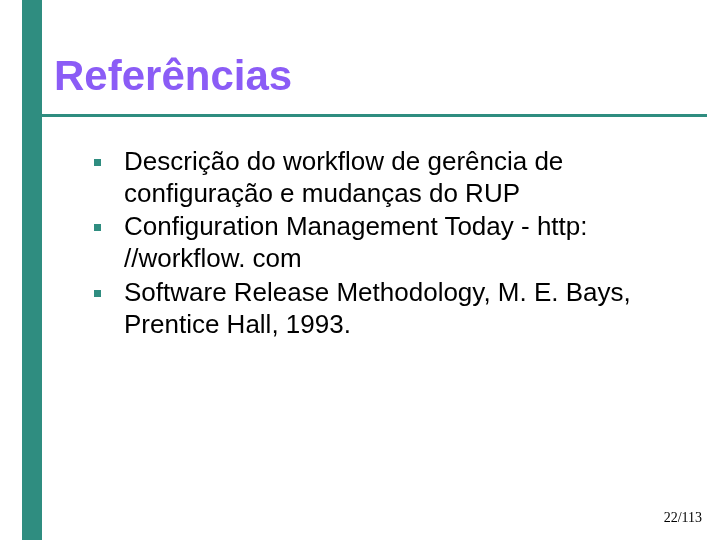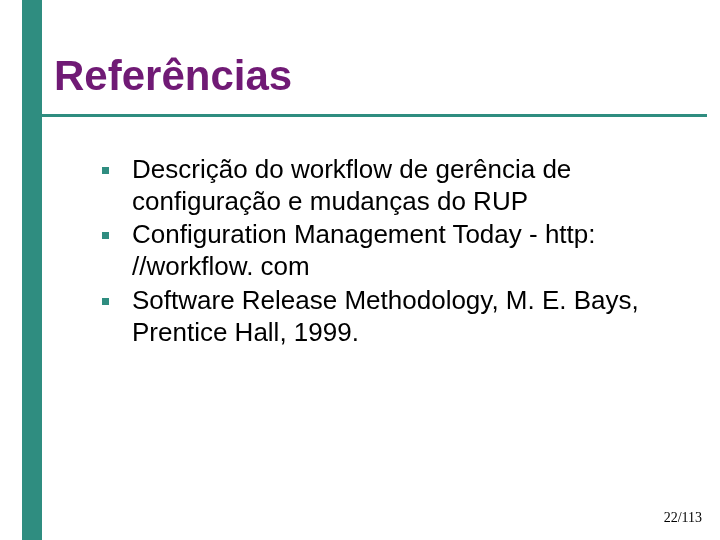--- a/index.html
+++ b/index.html
@@ -32,32 +32,32 @@
     width: 665px;
     height: 3px;
     background: #2f8d80;
   }
   .title {
     position: absolute;
     top: 52px;
     left: 54px;
     font-size: 42px;
     font-weight: bold;
-    color: #701a75;
+    color: #8b5cf6;
     letter-spacing: 0px;
   }
   .content {
     position: absolute;
     top: 146px;
     left: 78px;
     width: 600px;
   }
   ul.bullets {
     list-style: none;
-    margin: 8px;
+    margin: 0;
     padding: 0;
   }
   ul.bullets li {
     position: relative;
     padding-left: 46px;
     font-size: 26px;
     line-height: 1.22;
     color: #000000;
     margin: 0 0 2px 0;
   }
@@ -92,19 +92,19 @@
 
   <div class="content">
     <ul class="bullets">
       <li>
         <span>Descrição do workflow de gerência de configuração e mudanças do RUP</span>
       </li>
       <li>
         <span>Configuration Management Today - http: //workflow. com</span>
       </li>
       <li>
-        <span>Software Release Methodology, M. E. Bays, Prentice Hall, 1999.</span>
+        <span>Software Release Methodology, M. E. Bays, Prentice Hall, 1993.</span>
       </li>
     </ul>
   </div>
 
   <div class="page-num">22/113</div>
 </div>
 
 </body></html>

